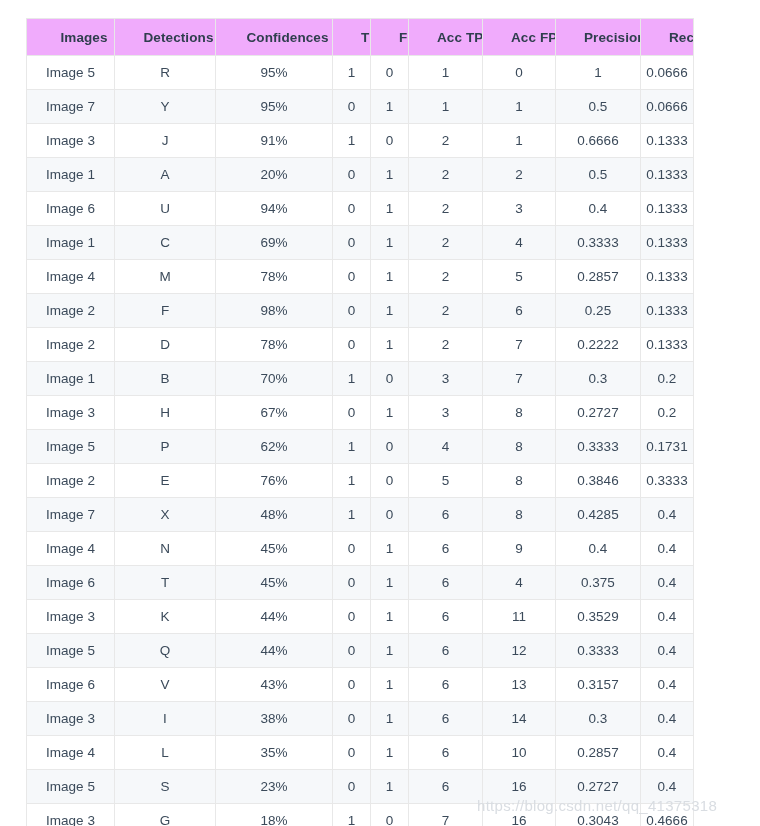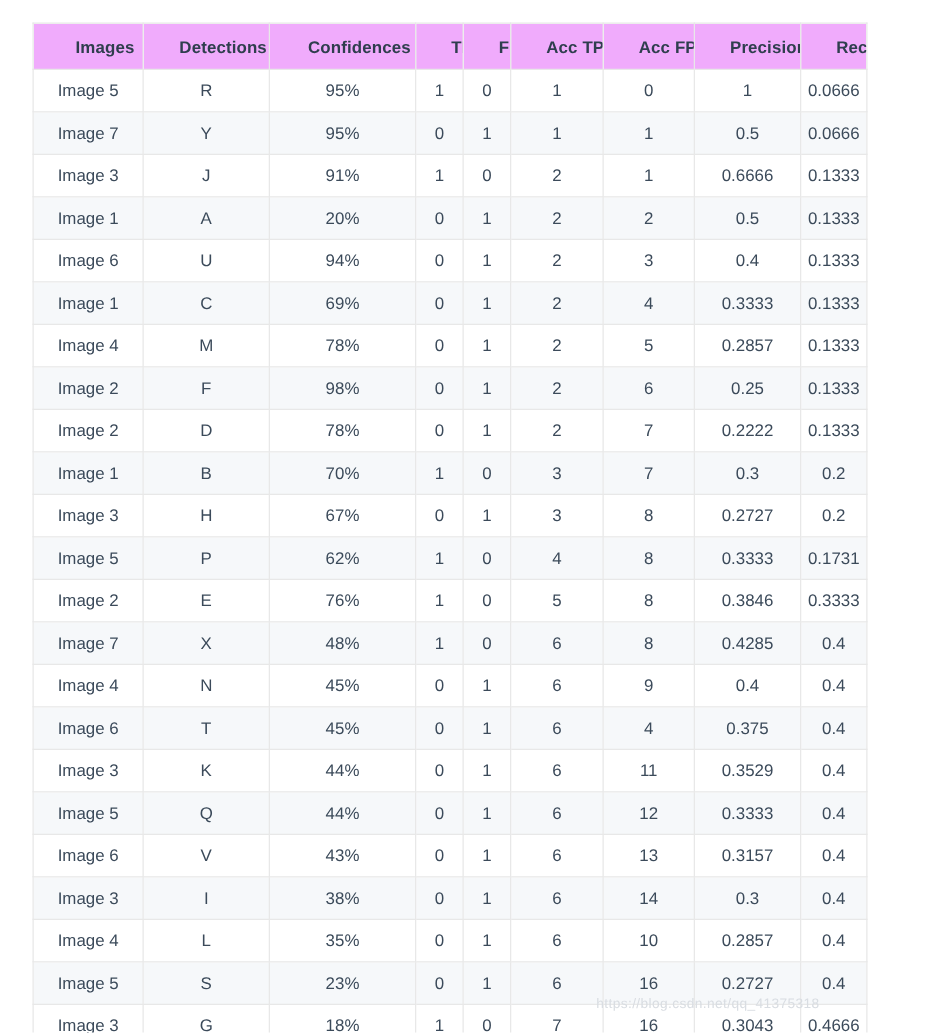--- a/index.html
+++ b/index.html
@@ -71,21 +71,21 @@
   col.c-acctp       { width: 74px; }
   col.c-accfp       { width: 73px; }
   col.c-precision   { width: 85px; }
   col.c-recall      { width: 53px; }
 
   #watermark {
     position: absolute;
     left: 477px;
     top: 797px;
     font-family: "Liberation Sans", sans-serif;
-    font-size: 11px;
+    font-size: 15px;
     color: #d9dde2;
     letter-spacing: 0.3px;
     white-space: nowrap;
     pointer-events: none;
     user-select: none;
   }
 </style>
 </head>
 <body>
 

